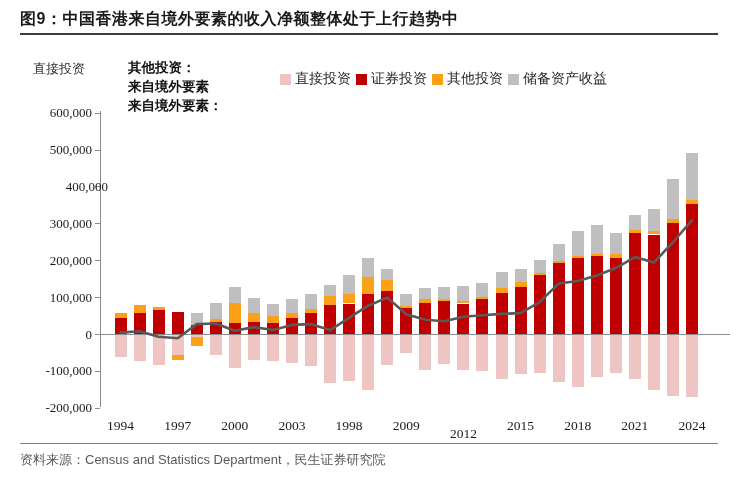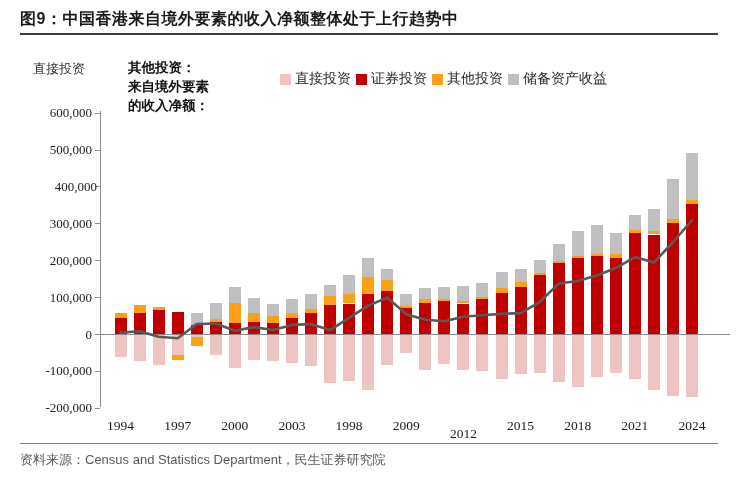--- a/index.html
+++ b/index.html
@@ -45,21 +45,21 @@
 <div id="screen">
 
   <div class="abs" id="chart-title">图9：中国香港来自境外要素的收入净额整体处于上行趋势中</div>
   <div class="abs" id="title-rule"></div>
 
   <div class="abs" id="unit-label">直接投资</div>
 
   <div class="abs" id="annotation">
     <div>其他投资：</div>
     <div>来自境外要素</div>
-    <div>的收入净额：</div>
+    <div>来自境外要素：</div>
   </div>
 
   <div class="abs" id="legend">
       <span class="legend-item">
         <span class="legend-swatch" style="background: rgb(239, 197, 196);"></span>
         <span class="legend-label">直接投资</span>
       </span>
       <span class="legend-item">
         <span class="legend-swatch" style="background: rgb(192, 0, 0);"></span>
         <span class="legend-label">证券投资</span>
@@ -76,21 +76,21 @@
 
   <div class="abs" id="y-axis-line"></div>
   <div class="abs" id="zero-line"></div>
 
   <div class="abs" id="plot" style="left:0;top:0;width:737px;height:482px;">
       <div class="y-tick" style="left: 95px; top: 112.6px;"></div>
       <div class="y-tick-label" style="left: 32px; top: 105.1px;">600,000</div>
       <div class="y-tick" style="left: 95px; top: 149.5px;"></div>
       <div class="y-tick-label" style="left: 32px; top: 142px;">500,000</div>
       <div class="y-tick" style="left: 95px; top: 186.4px;"></div>
-      <div class="y-tick-label" style="left: 37px; top: 178.9px;">400,000</div>
+      <div class="y-tick-label" style="left: 48px; top: 178.9px;">400,000</div>
       <div class="y-tick" style="left: 95px; top: 223.3px;"></div>
       <div class="y-tick-label" style="left: 32px; top: 215.8px;">300,000</div>
       <div class="y-tick" style="left: 95px; top: 260.2px;"></div>
       <div class="y-tick-label" style="left: 32px; top: 252.7px;">200,000</div>
       <div class="y-tick" style="left: 95px; top: 297.1px;"></div>
       <div class="y-tick-label" style="left: 32px; top: 289.6px;">100,000</div>
       <div class="y-tick" style="left: 95px; top: 334px;"></div>
       <div class="y-tick-label" style="left: 32px; top: 326.5px;">0</div>
       <div class="y-tick" style="left: 95px; top: 370.9px;"></div>
       <div class="y-tick-label" style="left: 32px; top: 363.4px;">-100,000</div>

